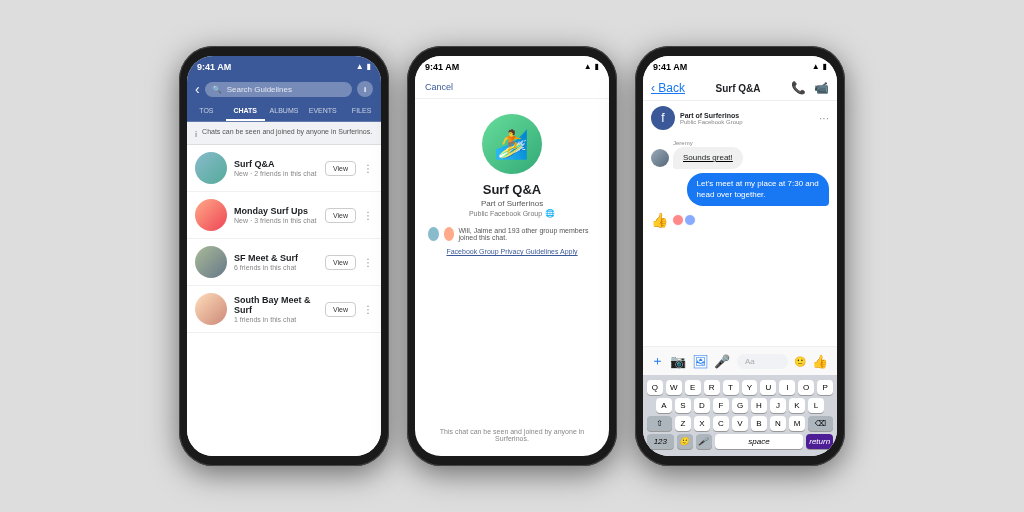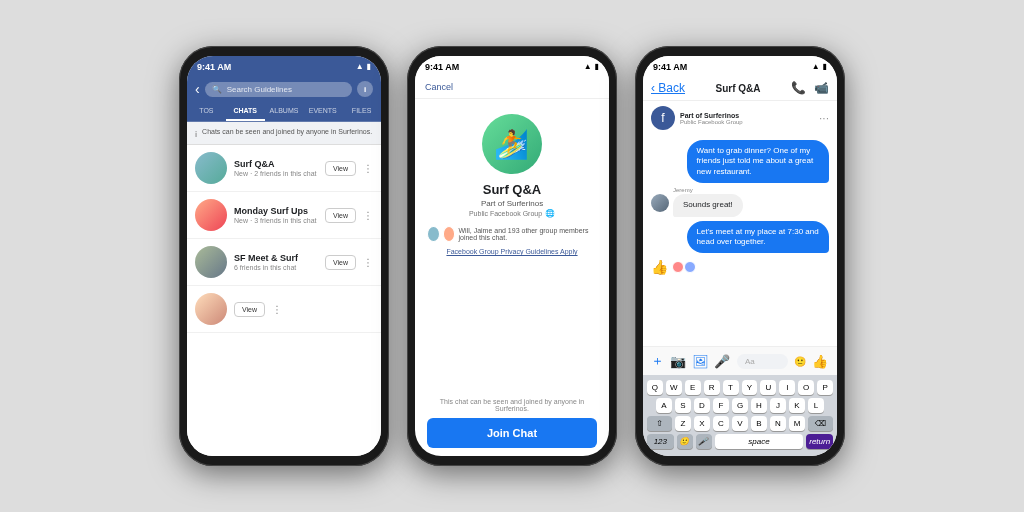--- a/index.html
+++ b/index.html
@@ -265,21 +265,21 @@
       padding: 6px 10px;
       font-size: 8px;
       max-width: 80%;
       line-height: 1.3;
     }
     .msg-out { background: #1877f2; color: #fff; align-self: flex-end; border-bottom-right-radius: 4px; }
     .msg-in { background: #f0f0f0; color: #1c1e21; align-self: flex-start; border-bottom-left-radius: 4px; }
     .msg-row { display: flex; flex-direction: column; }
     .msg-row.out { align-items: flex-end; }
     .msg-row.in { align-items: flex-start; }
-    .in-row { display: flex; align-items: flex-start; gap: 4px; }
+    .in-row { display: flex; align-items: center; gap: 4px; text-decoration: underline; }
     .small-av { width: 18px; height: 18px; border-radius: 50%; background: #8bc; flex-shrink: 0; }
     .small-av.jeremy { background: linear-gradient(135deg, #9ab, #567); }
     .name-label { font-size: 6px; color: #888; margin-bottom: 1px; margin-left: 22px; }
     .reaction-area { display: flex; align-items: center; gap: 4px; margin-top: 2px; }
     .thumb-reaction { font-size: 14px; }
     .reaction-avatars { display: flex; }
     .r-av { width: 12px; height: 12px; border-radius: 50%; border: 1px solid #fff; }
     .r-av.r1 { background: #f88; }
     .r-av.r2 { background: #8af; }
 
@@ -419,20 +419,24 @@
             <div class="chat-name">SF Meet &amp; Surf</div>
             <div class="chat-sub">6 friends in this chat</div>
           </div>
           <button class="view-btn">View</button>
           <span class="more-btn">⋮</span>
         </div>
         <div class="chat-item">
           <div class="chat-avatar">
               <div class="chat-avatar-img a4"></div>
             </div>
+          <div class="chat-info">
+            <div class="chat-name">South Bay Meet &amp; Surf</div>
+            <div class="chat-sub">1 friends in this chat</div>
+          </div>
           <button class="view-btn">View</button>
           <span class="more-btn">⋮</span>
         </div>
       </div>
     </div>
   </div>
 
   <div class="phone">
     <div class="phone-inner">
       <div class="status-bar white">
@@ -454,21 +458,20 @@
           <span class="globe-icon">🌐</span>
         </div>
         <div class="p2-members">
           <div class="p2-member-av m1"></div>
           <div class="p2-member-av m2"></div>
           <span class="p2-member-text">Will, Jaime and 193 other group members joined this chat.</span>
         </div>
         <div class="p2-privacy-link">Facebook Group Privacy Guidelines Apply</div>
         <div class="p2-spacer"></div>
         <div class="p2-footer-text">This chat can be seen and joined by anyone in Surferinos.</div>
-        <button class="join-btn">Join Chat</button>
       </div>
     </div>
   </div>
 
   <div class="phone">
     <div class="phone-inner">
       <div class="status-bar white">
         <span class="status-time dark">9:41 AM</span>
         <div class="status-icons dark">
           <span>▲</span>
@@ -488,23 +491,20 @@
       <div class="msg-sender-info" style="padding:5px 8px 0;">
         <div class="group-av">f</div>
         <div class="sender-info-text">
           <div class="sender-name-main">Part of Surferinos</div>
           <div class="sender-sub">Public Facebook Group</div>
         </div>
         <span style="margin-left:auto;font-size:10px;color:#888;cursor:pointer;">···</span>
       </div>
 
       <div class="chat-messages">
-        <div class="msg-row out">
-          <div class="msg-bubble msg-out">Want to grab dinner? One of my friends just told me about a great new restaurant.</div>
-        </div>
         <div class="msg-row in">
           <div class="name-label">Jeremy</div>
           <div class="in-row">
             <div class="small-av jeremy"></div>
             <div class="msg-bubble msg-in">Sounds great!</div>
           </div>
         </div>
         <div class="msg-row out">
           <div class="msg-bubble msg-out">Let's meet at my place at 7:30 and head over together.</div>
         </div>

